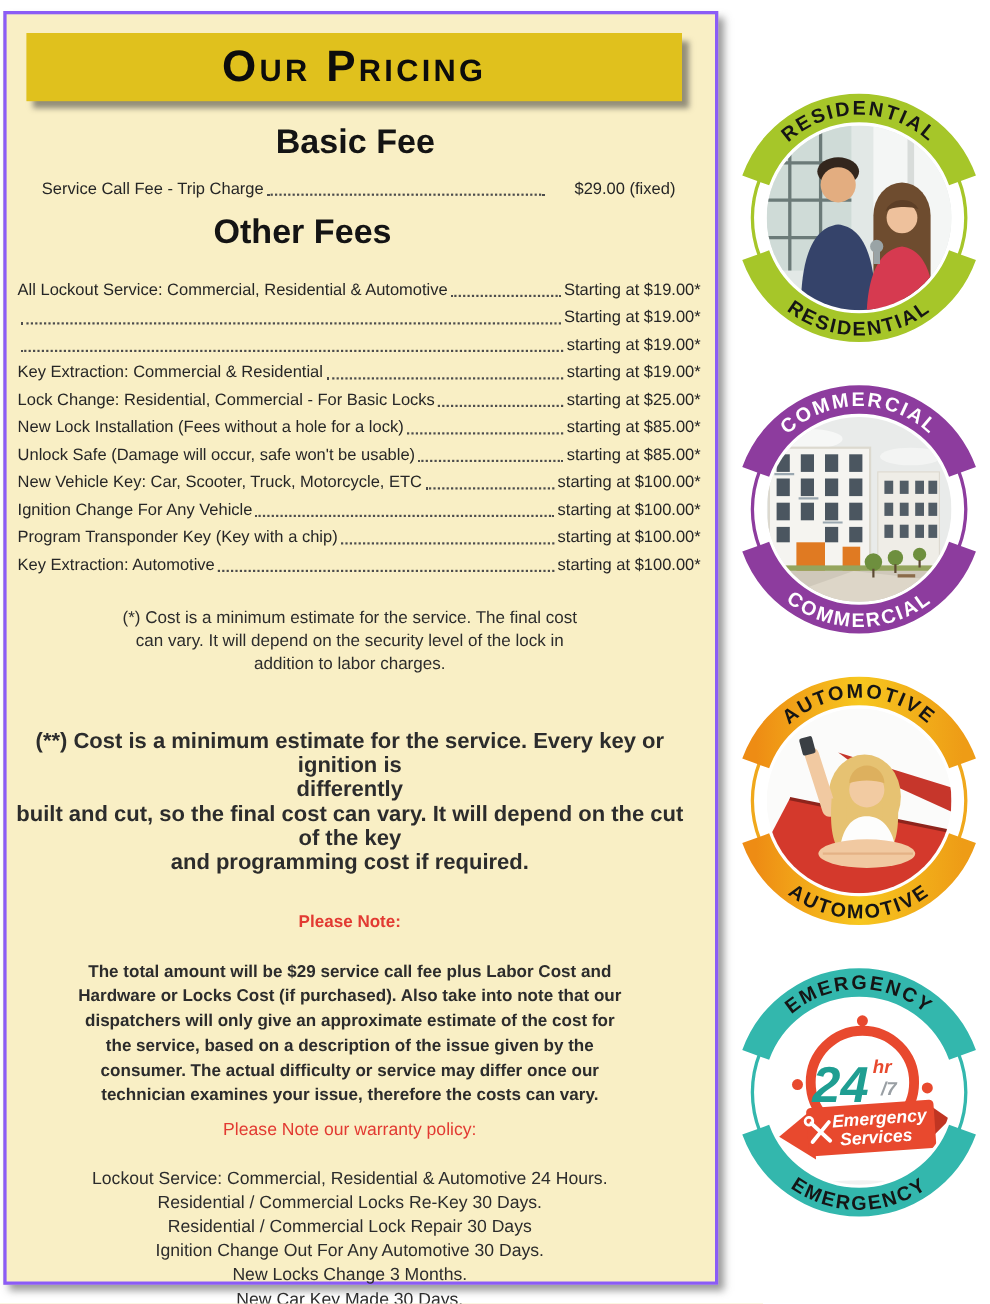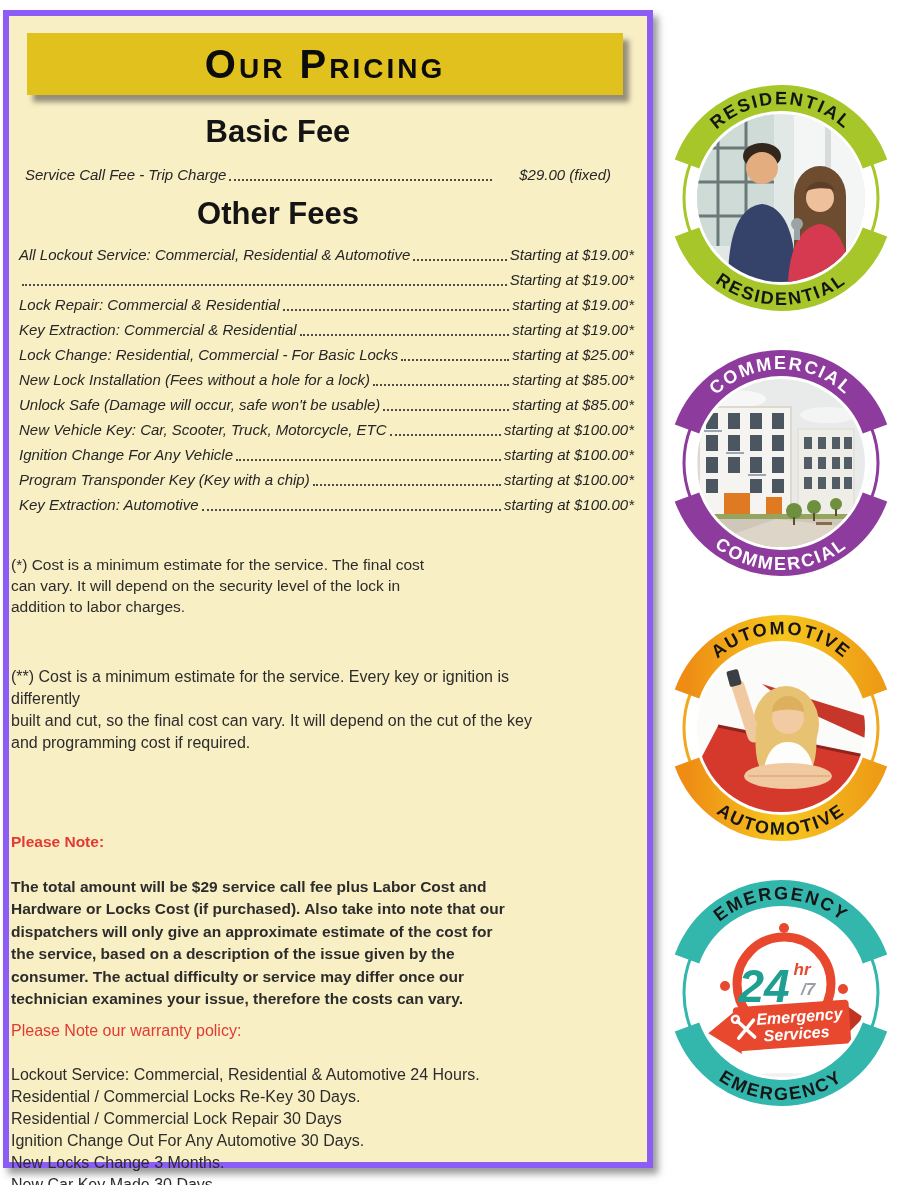--- a/index.html
+++ b/index.html
@@ -1,37 +1,37 @@
 <!DOCTYPE html>
 <html><head>
 <meta charset="utf-8">
 <style>
   html,body{margin:0;padding:0;}
   body{width:900px;height:1185px;position:relative;background:#ffffff;
        font-family:"Liberation Sans",sans-serif;overflow:hidden;}
 
   .panel{position:absolute;left:3px;top:10px;width:650px;height:1158px;background:#f9efc5;
-         border:6px solid #8b5cf6;box-shadow:5px 6px 7px rgba(70,70,70,.55);box-sizing:border-box;}
+         border:3px solid #8b5cf6;box-shadow:5px 6px 7px rgba(70,70,70,.55);box-sizing:border-box;}
   .banner{position:absolute;left:18px;top:17px;width:596px;height:62px;background:#e0c11d;
           box-shadow:6px 7px 5px rgba(45,45,45,.5);display:flex;align-items:center;justify-content:center;}
   .banner-title{font-variant:small-caps;font-weight:bold;font-size:40px;letter-spacing:3px;color:#0c0c0c;}
 
   .h2{position:absolute;left:0;width:538px;text-align:center;font-size:31px;font-weight:bold;color:#141414;}
-  .h-basic{top:98px;}
+  .h-basic{top:98px;padding-left:48px;}
   .h-other{top:180px;}
 
   .fee-row{display:flex;align-items:flex-end;font-size:15px;color:#262626;line-height:25px;white-space:nowrap;}
   .dots{flex:1;border-bottom:2px dotted #4c4c4c;margin:0 3px 6px 3px;min-width:8px;}
-  .basic-row{position:absolute;left:16px;top:146px;right:36px;font-style:italic;}
+  .basic-row{position:absolute;left:32px;top:146px;right:36px;}
   .basic-row .fee-price{margin-left:24px;}
-  .fee-list{position:absolute;left:10px;right:13px;top:226px;font-style:italic;}
-
-  .note{position:absolute;left:2px;width:620px;text-align:left;color:#2c2c2c;white-space:pre-line;}
+  .fee-list{position:absolute;left:10px;right:13px;top:238px;}
+
+  .note{position:absolute;left:2px;width:620px;text-align:center;color:#2c2c2c;white-space:pre-line;}
   .n1{top:538px;font-size:15.5px;line-height:21px;}
-  .n2{top:650px;font-size:16px;line-height:22px;}
+  .n2{top:650px;font-size:20px;line-height:22px;font-weight:bold;}
   .pn{top:792px;font-size:15.5px;line-height:22.5px;font-weight:bold;}
   .wr{top:982px;font-size:16px;line-height:22px;}
   .red{color:#e23a32;}
 
   .badges{position:absolute;left:666px;top:76px;width:230px;display:flex;flex-direction:column;gap:21px;}
   svg.badge{display:block;width:230px;height:244px;}
   svg.badge text{font-family:"Liberation Sans",sans-serif;font-weight:bold;}
   .arc{font-size:18px;letter-spacing:2px;}
   .it{font-style:italic;}
 </style>
@@ -58,21 +58,20 @@
     <div class="fee-row">
         <span>All Lockout Service: Commercial, Residential &amp; Automotive</span>
         <span class="dots"></span>
         <span>Starting at $19.00*</span>
       </div>
     <div class="fee-row">
         <span class="dots"></span>
         <span>Starting at $19.00*</span>
       </div>
     <div class="fee-row">
-        <span>Lock Repair: Commercial &amp; Residential</span>
         <span class="dots"></span>
         <span>starting at $19.00*</span>
       </div>
     <div class="fee-row">
         <span>Key Extraction: Commercial &amp; Residential</span>
         <span class="dots"></span>
         <span>starting at $19.00*</span>
       </div>
     <div class="fee-row">
         <span>Lock Change: Residential, Commercial - For Basic Locks</span>

